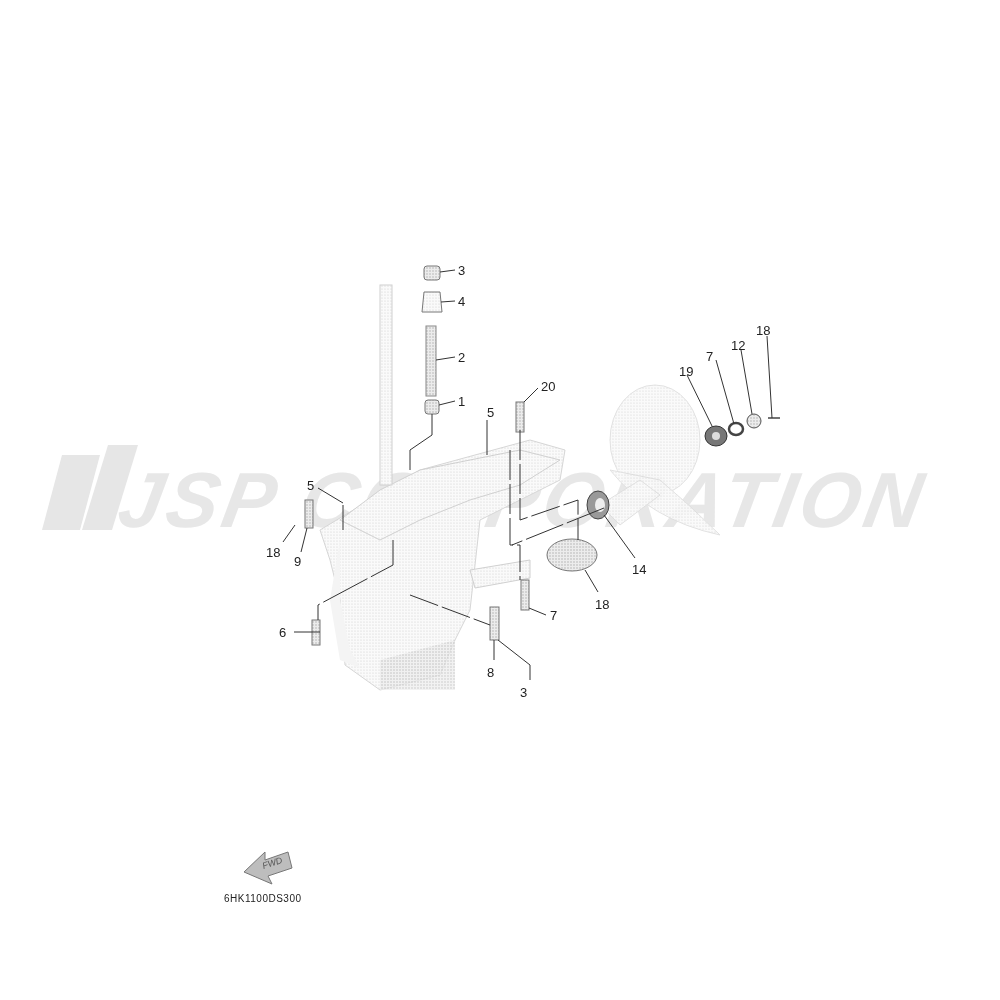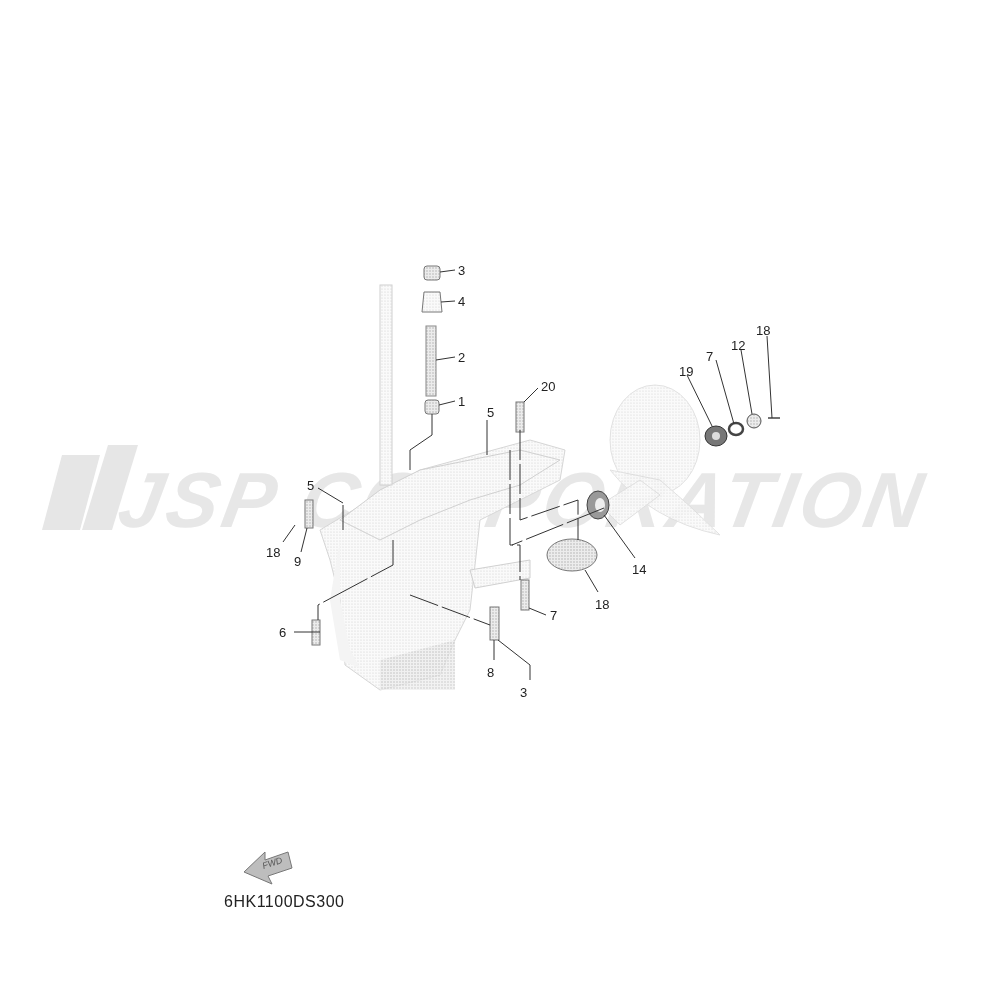--- a/index.html
+++ b/index.html
@@ -1,20 +1,20 @@
 <!DOCTYPE html>
 <html><head>
 <meta charset="utf-8">
 <style>
   html,body{margin:0;padding:0;background:#ffffff;}
   #stage{position:relative;width:1000px;height:1000px;background:#ffffff;overflow:hidden;font-family:"Liberation Sans",sans-serif;}
   svg{position:absolute;left:0;top:0;}
   .callout{position:absolute;font-size:13px;color:#222;line-height:1;font-family:"Liberation Sans",sans-serif;}
   .watermark{position:absolute;left:120px;top:455px;font-size:78px;font-weight:bold;font-style:italic;color:#e3e3e3;letter-spacing:4px;font-family:"Liberation Sans",sans-serif;white-space:nowrap;opacity:0.85;transform:skewX(-10deg);}
-  .code{position:absolute;left:224px;top:893px;font-size:16px;color:#222;letter-spacing:0.5px;}
+  .code{position:absolute;left:224px;top:893px;font-size:10px;color:#222;letter-spacing:0.5px;}
   .fwd-text{position:absolute;left:262px;top:858px;font-size:9px;color:#555;font-style:italic;transform:rotate(-18deg);}
 </style>
 </head>
 <body>
 
 <div id="stage">
 
   <div class="watermark">JSP CORPORATION</div>
 
   <svg width="1000" height="1000" viewBox="0 0 1000 1000">

